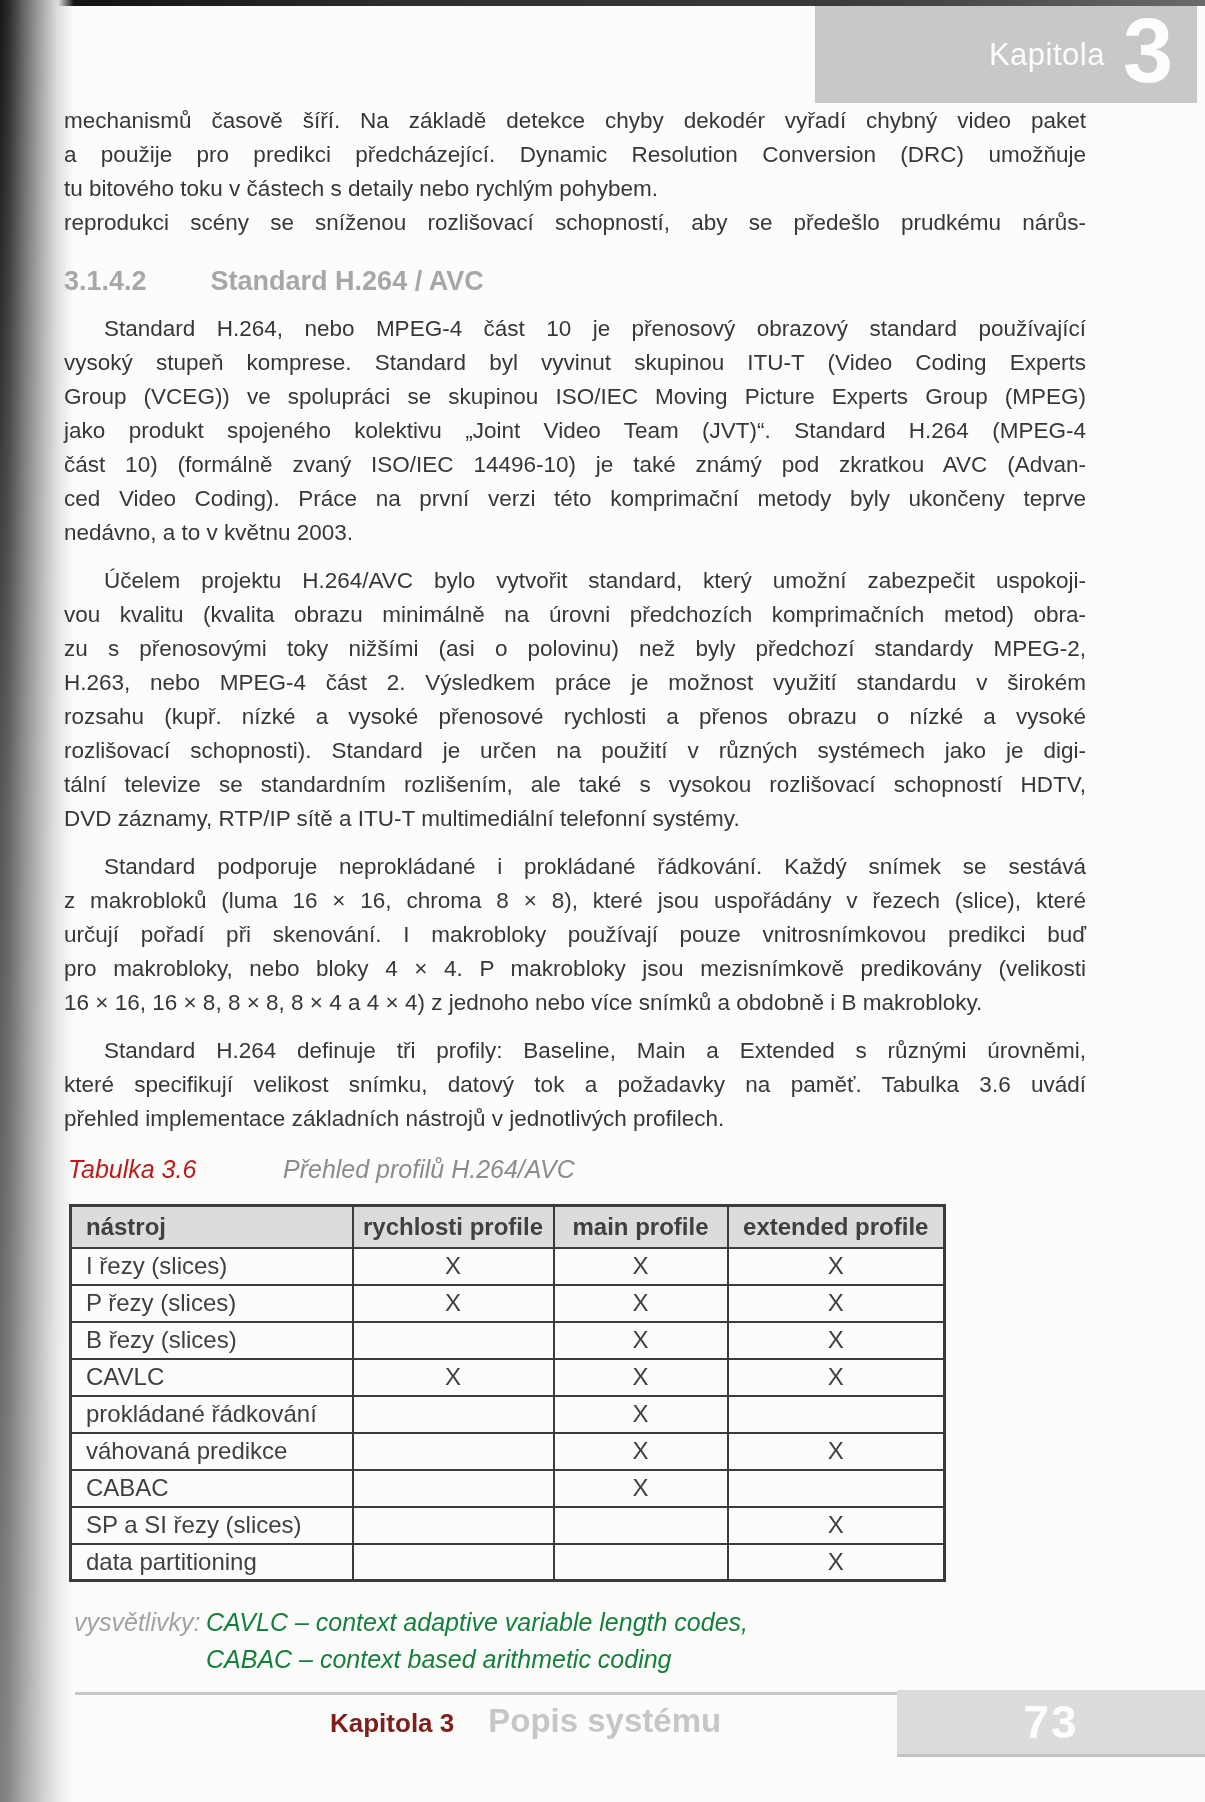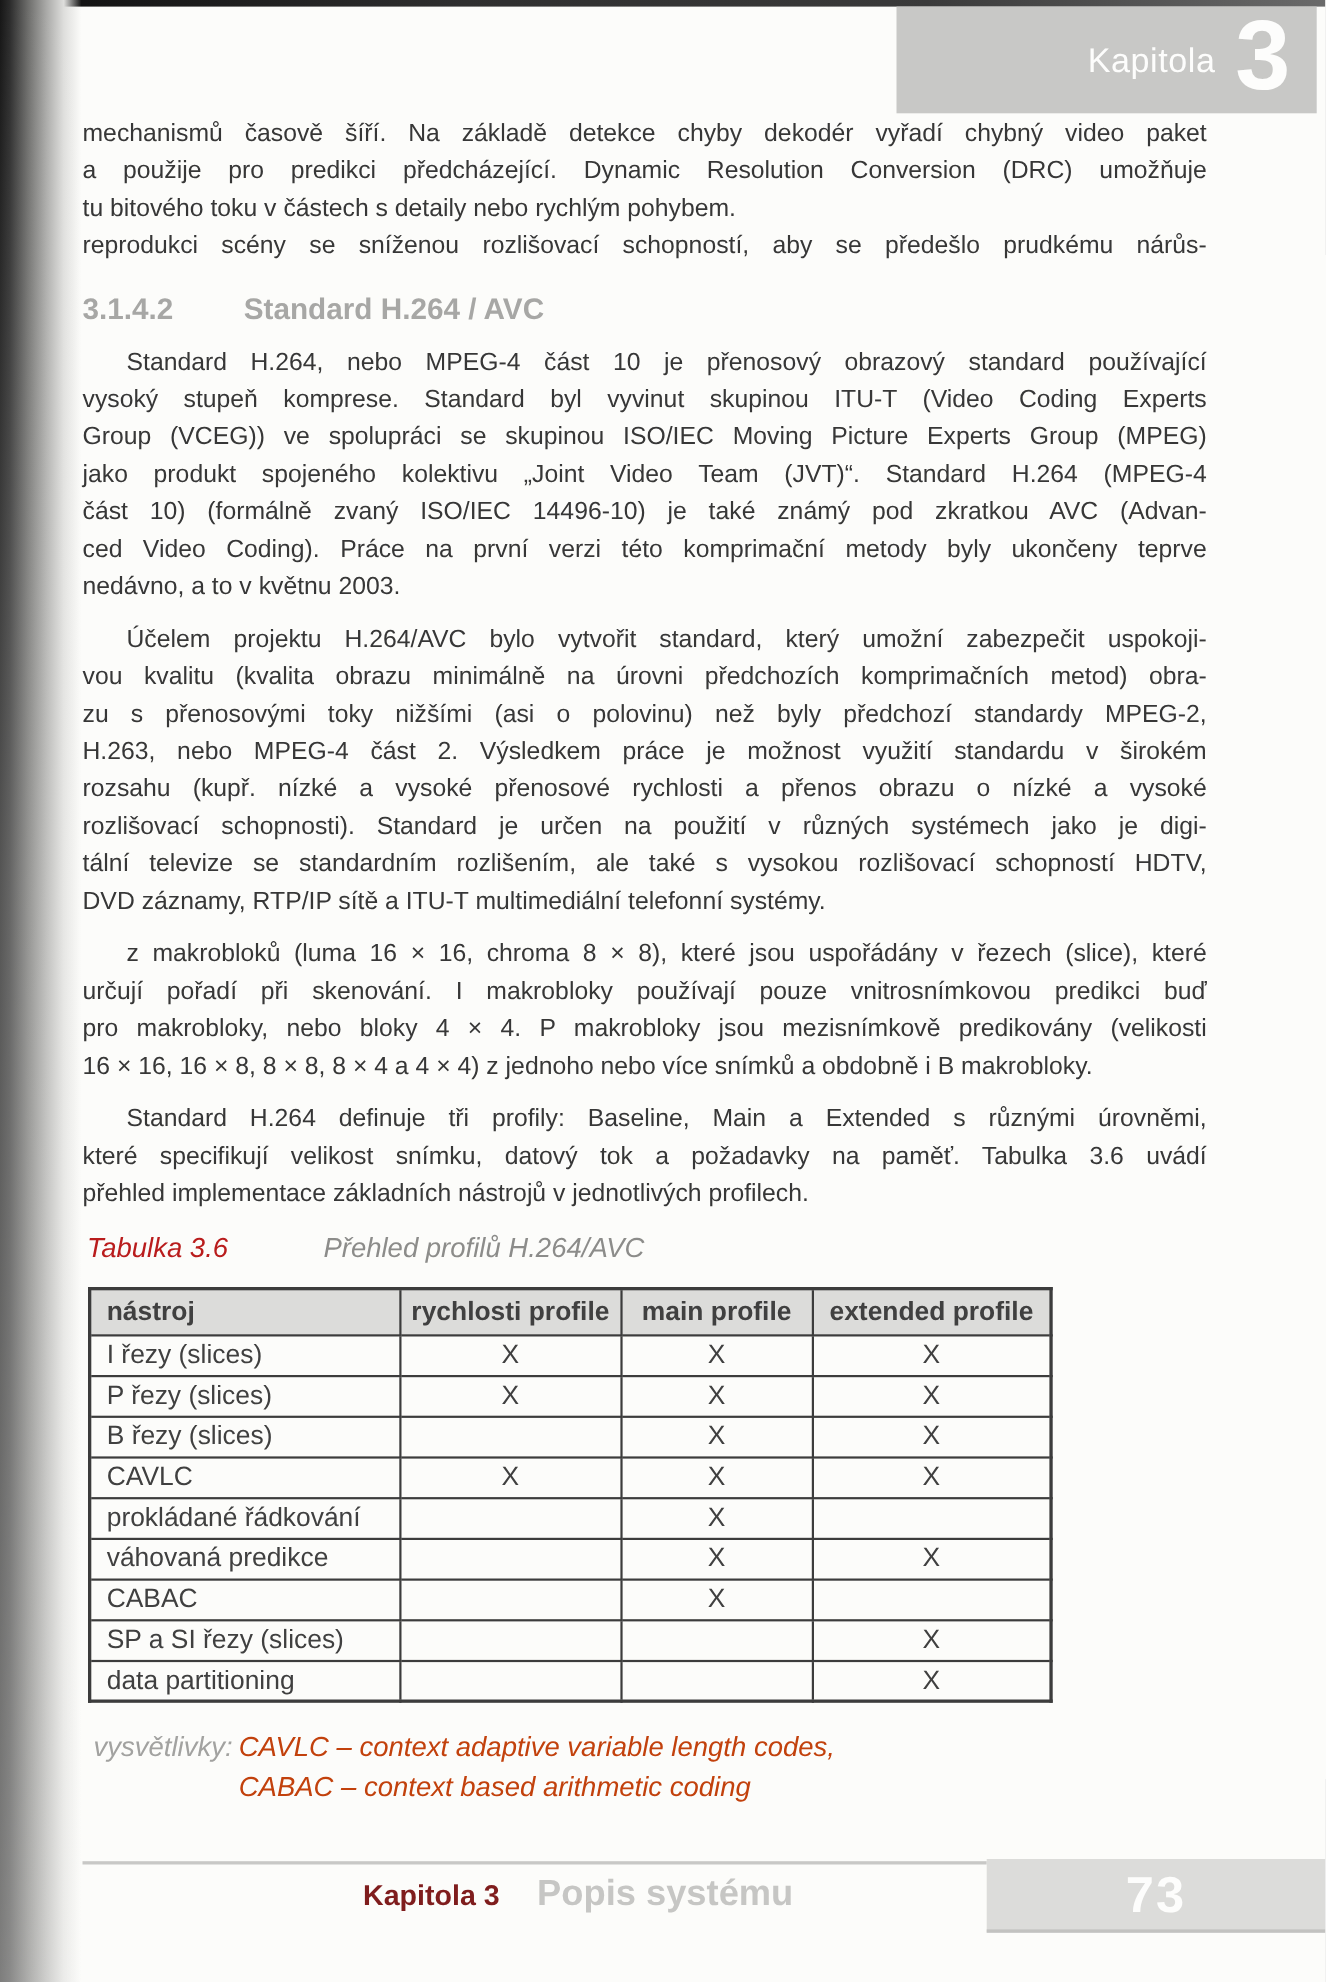--- a/index.html
+++ b/index.html
@@ -15,21 +15,21 @@
   .scan-left { position:absolute; top:0; left:0; width:74px; height:100%;
     background:linear-gradient(to right,#161616 0px,#2c2c2c 9px,#6f6f6d 26px,#a9a9a7 42px,#dededc 58px,rgba(252,252,250,0) 74px); }
   .scan-left-fade { position:absolute; top:0; left:0; width:74px; height:100%;
     background:linear-gradient(to bottom,rgba(252,252,250,0) 0%,rgba(252,252,250,.28) 45%,rgba(252,252,250,.45) 100%); }
   
   .chapter-tab { position:absolute; left:815px; top:6px; width:382px; height:97px;
     background:#c8c8c6; display:flex; align-items:center; justify-content:flex-end; padding-right:24px; }
   .chapter-tab .k { color:#fdfdfc; font-size:31px; letter-spacing:.5px; }
   .chapter-tab .n { color:#fdfdfc; font-size:90px; font-weight:bold; line-height:1; margin-left:18px; margin-top:-8px; }
   
-  .content { position:absolute; left:75px; top:104px; width:1022px; font-size:22.5px; line-height:34px; }
+  .content { position:absolute; left:64px; top:104px; width:1022px; font-size:22.5px; line-height:34px; }
   .para .tline { text-align:justify; text-align-last:justify; }
   .para .tline-last { text-align-last:left; }
   .para { margin-top:14px; }
   .para.first { margin-top:0; }
   .para.indent .tline:first-child { text-indent:40px; }
   .section-heading { margin-top:24px; margin-bottom:14px; color:#a7a7a5; font-weight:bold; font-size:27px; }
   .section-heading .num { display:inline-block; margin-right:64px; }
   
   .table-caption { margin-top:16px; display:flex; font-style:italic; font-size:25px; }
   .table-caption .lbl { color:#b91c1c; width:215px; margin-left:4px; }
@@ -39,21 +39,21 @@
     width:874px; font-size:24px; border:3px solid #3c3c3c; color:#404040; }
   .profiles th, .profiles td { border:2px solid #3c3c3c; }
   .profiles th { background:#dcdcda; font-weight:bold; height:42px; text-align:center; }
   .profiles th.left { text-align:left; padding-left:14px; }
   .profiles td { height:37px; background:#fcfcfa; }
   .profiles td.c-tool { padding-left:14px; }
   .profiles td.c-x { text-align:center; }
   
   .footnote { margin-top:22px; display:flex; font-style:italic; font-size:25px; line-height:37px; }
   .footnote .lbl { color:#a2a2a0; width:132px; margin-left:10px; flex:none; }
-  .footnote .lines { color:#c2410c; }
+  .footnote .lines { color:#15803d; }
   
   .footer-line { position:absolute; left:75px; top:1692px; width:822px; height:3px; background:#c8c8c6; }
   .footer-text { position:absolute; left:330px; top:1702px; display:flex; align-items:baseline; }
   .footer-text .chap { color:#7f1d1d; font-size:26px; font-weight:bold; }
   .footer-text .sec { color:#c6c6c4; font-size:33px; font-weight:bold; margin-left:34px; }
   .page-num-box { position:absolute; left:897px; top:1690px; width:308px; height:67px;
     background:#dcdcda; border-bottom:3px solid #c2c2c0;
     display:flex; align-items:center; justify-content:center; }
   .page-num-box .num { color:#fdfdfc; font-size:46px; font-weight:bold; letter-spacing:2px; }
 </style>
@@ -95,20 +95,21 @@
         <div class="tline">Účelem projektu H.264/AVC bylo vytvořit standard, který umožní zabezpečit uspokoji-</div>
         <div class="tline">vou kvalitu (kvalita obrazu minimálně na úrovni předchozích komprimačních metod) obra-</div>
         <div class="tline">zu s přenosovými toky nižšími (asi o polovinu) než byly předchozí standardy MPEG-2,</div>
         <div class="tline">H.263, nebo MPEG-4 část 2. Výsledkem práce je možnost využití standardu v širokém</div>
         <div class="tline">rozsahu (kupř. nízké a vysoké přenosové rychlosti a přenos obrazu o nízké a vysoké</div>
         <div class="tline">rozlišovací schopnosti). Standard je určen na použití v různých systémech jako je digi-</div>
         <div class="tline">tální televize se standardním rozlišením, ale také s vysokou rozlišovací schopností HDTV,</div>
         <div class="tline tline-last">DVD záznamy, RTP/IP sítě a ITU-T multimediální telefonní systémy.</div>
       </div>
     <div class="para indent">
+        <div class="tline">Standard podporuje neprokládané i prokládané řádkování. Každý snímek se sestává</div>
         <div class="tline">z makrobloků (luma 16 × 16, chroma 8 × 8), které jsou uspořádány v řezech (slice), které</div>
         <div class="tline">určují pořadí při skenování. I makrobloky používají pouze vnitrosnímkovou predikci buď</div>
         <div class="tline">pro makrobloky, nebo bloky 4 × 4. P makrobloky jsou mezisnímkově predikovány (velikosti</div>
         <div class="tline tline-last">16 × 16, 16 × 8, 8 × 8, 8 × 4 a 4 × 4) z jednoho nebo více snímků a obdobně i B makrobloky.</div>
       </div>
     <div class="para indent">
         <div class="tline">Standard H.264 definuje tři profily: Baseline, Main a Extended s různými úrovněmi,</div>
         <div class="tline">které specifikují velikost snímku, datový tok a požadavky na paměť. Tabulka 3.6 uvádí</div>
         <div class="tline tline-last">přehled implementace základních nástrojů v jednotlivých profilech.</div>
       </div>

